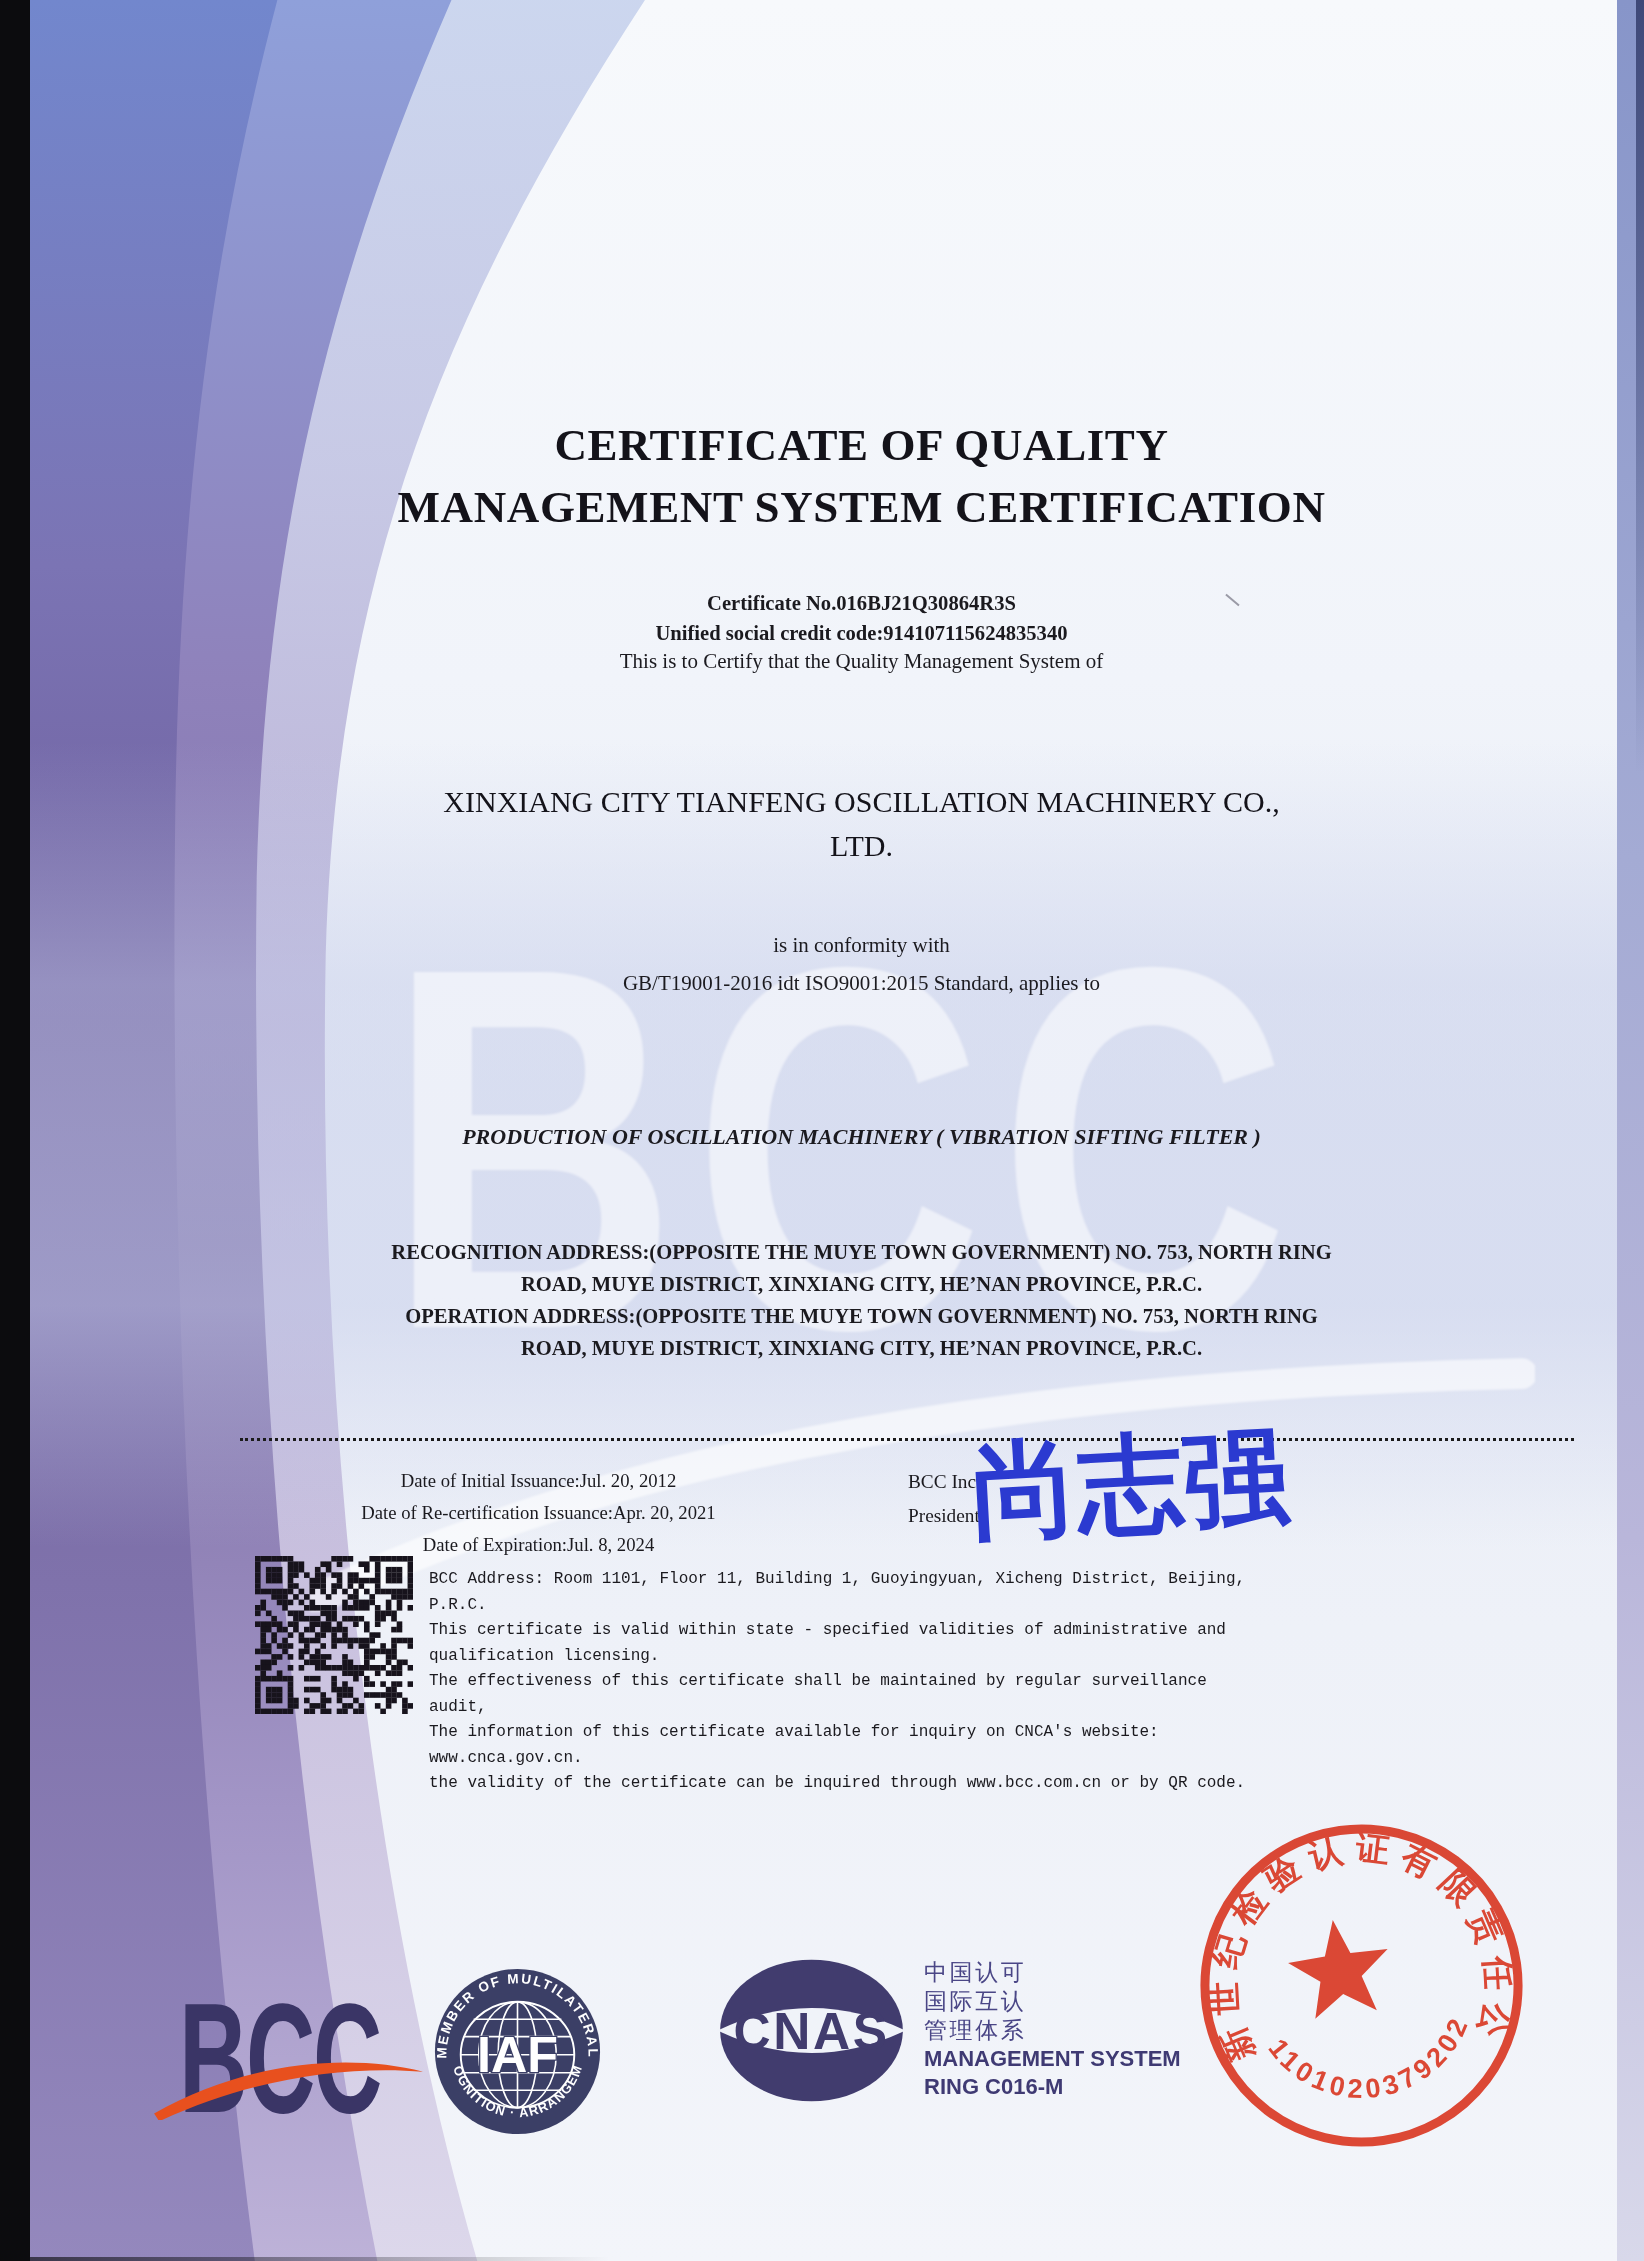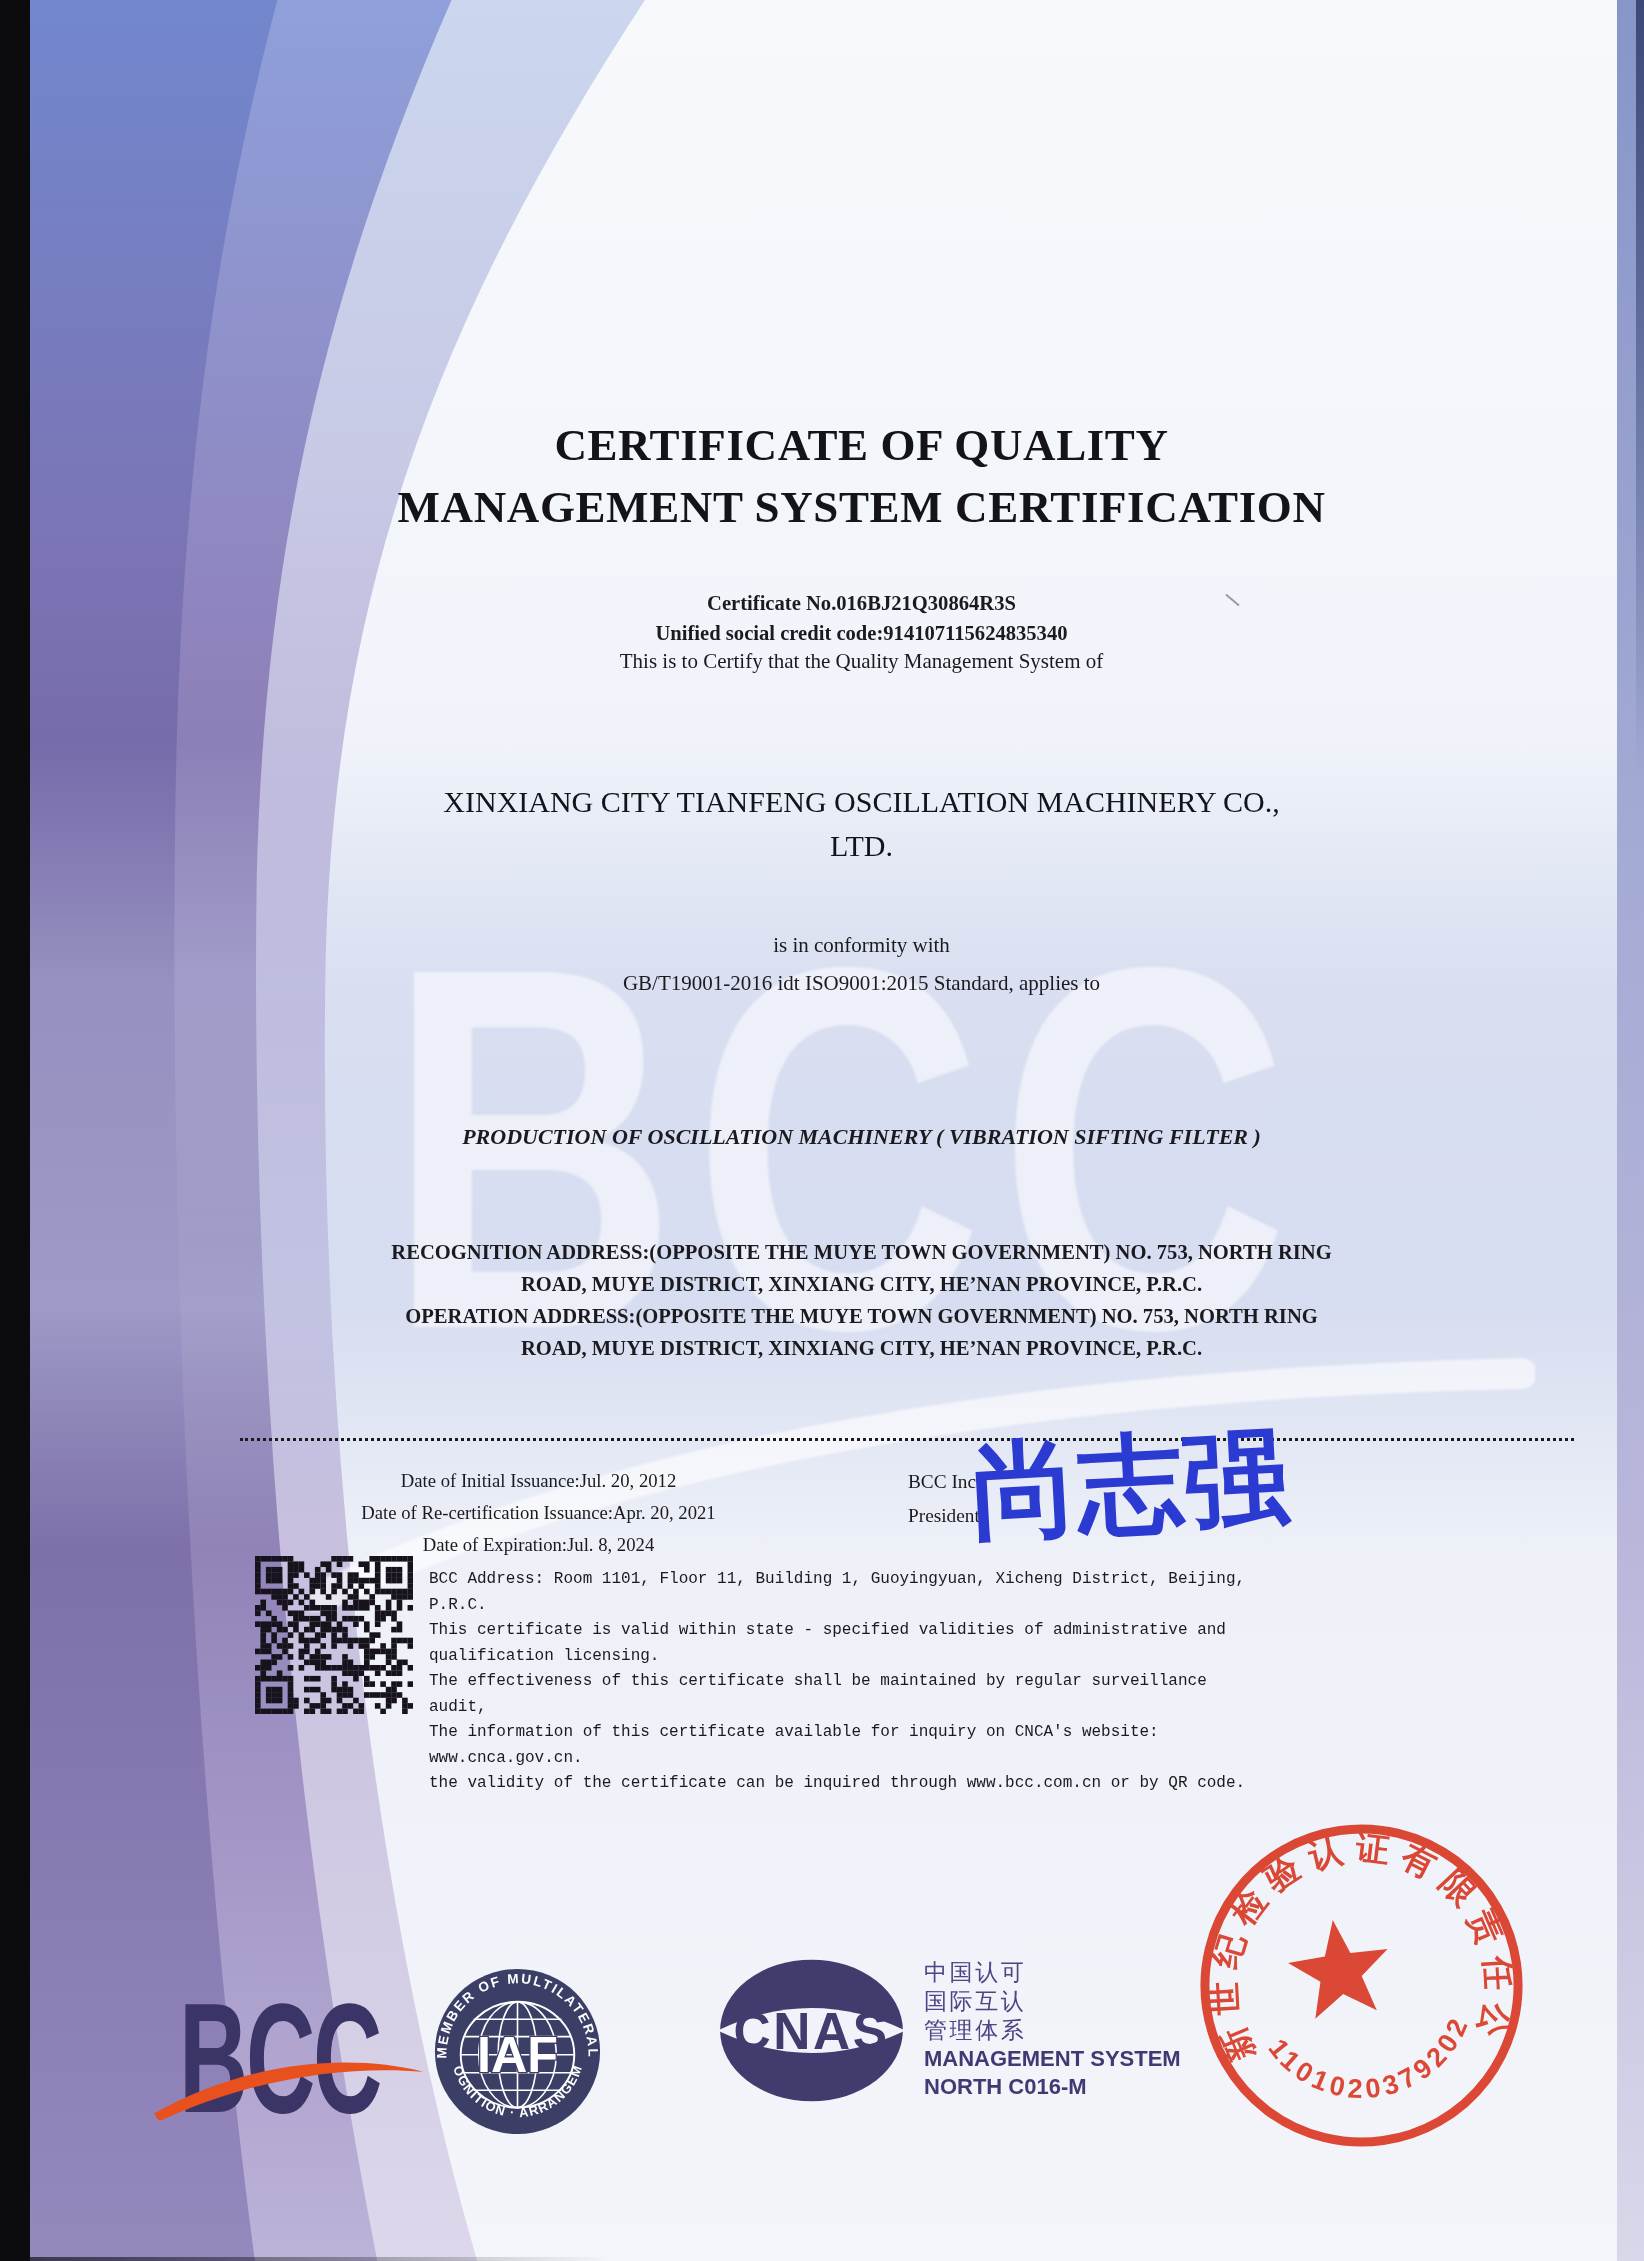--- a/index.html
+++ b/index.html
@@ -624,16 +624,16 @@
     <path d="M4,120 Q150,50 296,120 Q150,190 4,120 Z" fill="#f0f3f9"></path>
     <text x="150" y="148" font-size="80" font-weight="900" fill="#413c6e" letter-spacing="4" text-anchor="middle">CNAS</text>
   </svg>
 
   <div class="abs cn-block">
     <div>中国认可</div>
     <div>国际互认</div>
     <div>管理体系</div>
   </div>
   <div class="abs ms-line1">MANAGEMENT SYSTEM</div>
-  <div class="abs ms-line2">NORTH C016-M</div>
+  <div class="abs ms-line2">RING C016-M</div>
 
 </div>
 
 
 </body></html>

